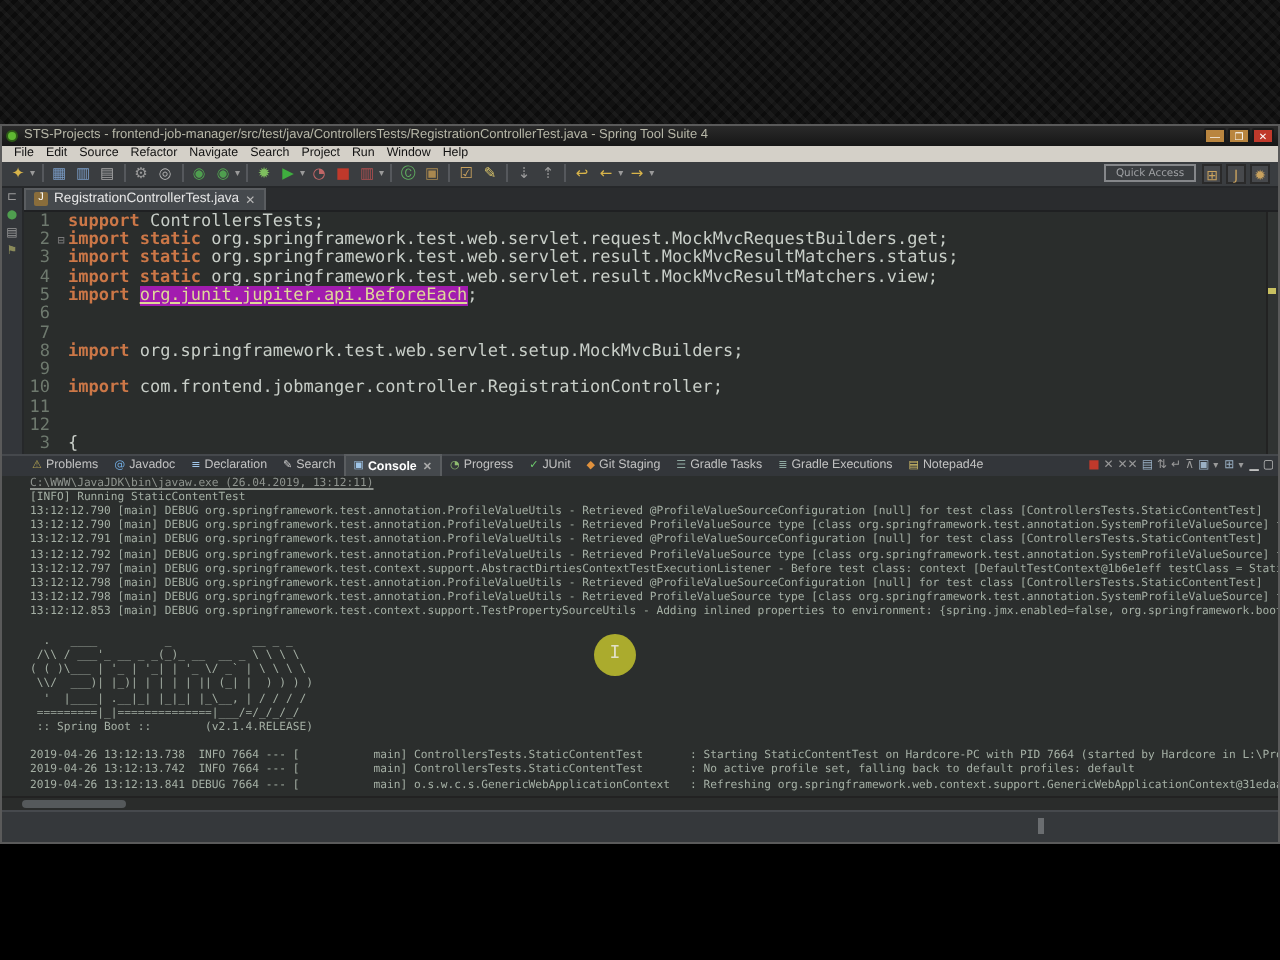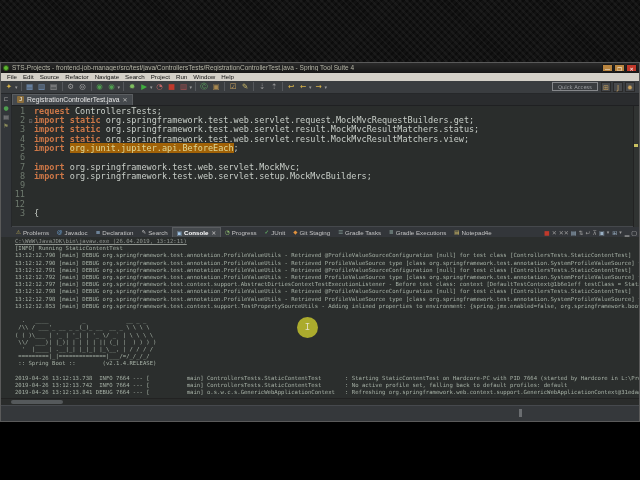--- a/index.html
+++ b/index.html
@@ -53,21 +53,21 @@
               border-right:1px solid #26282a;display:flex;flex-direction:column;align-items:center;
               padding-top:2px;gap:3px;font-family:"DejaVu Sans",sans-serif;}
   .ls-icon{font-size:6px;line-height:6px;}
   .editor{margin-left:11px;flex:1;overflow:hidden;font-family:"DejaVu Sans Mono",monospace;
           font-size:8.5px;line-height:9.3px;padding-top:1px;}
   .code-row{display:flex;white-space:pre;height:9.3px;}
   .ln{width:15px;text-align:right;color:#6e796e;padding-right:2px;flex:0 0 auto;}
   .fold{width:7px;color:#7a7a7a;font-size:6px;text-align:center;flex:0 0 auto;}
   .seg-kw{color:#cc7747;font-weight:bold;}
   .seg-pl{color:#c8cec8;}
-  .seg-hl{background:#a16207;color:#ded898;}
+  .seg-hl{background:#a21caf;color:#ded898;text-decoration:underline;}
   .editor-ruler{position:absolute;right:0;top:0;width:6px;height:121px;background:#303332;
                 border-left:1px solid #222;}
   .ruler-mark{position:absolute;right:1px;width:4px;height:3px;background:#c8c060;}
   
   .bottombar{height:11px;background:#33363a;border-top:1px solid #45484c;display:flex;
              align-items:center;padding-left:11px;font-size:6.2px;color:#c2c2c2;
              font-family:"Liberation Sans",sans-serif;}
   .btab{display:flex;align-items:center;gap:2px;padding:0 4px;height:11px;white-space:nowrap;}
   .btab .bicon{font-family:"DejaVu Sans",sans-serif;font-size:5.5px;}
   .btab.active{background:#45494d;border:1px solid #5a5d60;border-bottom:none;color:#fff;
@@ -182,29 +182,30 @@
 
     <div class="editor-wrap">
       <div class="left-strip">
           <span class="ls-icon" style="color: rgb(154, 154, 154);">⊏</span>
           <span class="ls-icon" style="color: rgb(79, 158, 79);">●</span>
           <span class="ls-icon" style="color: rgb(154, 154, 154);">▤</span>
           <span class="ls-icon" style="color: rgb(138, 138, 90);">⚑</span>
         </div>
       <div class="editor">
         <div>
-            <div class="code-row"><span class="ln">1</span><span class="fold"></span><span class="code-text"><span class="seg-kw">request </span><span class="seg-pl">ControllersTests;</span></span></div>
+            <div class="code-row"><span class="ln">1</span><span class="fold"></span><span class="code-text"><span class="seg-kw">support </span><span class="seg-pl">ControllersTests;</span></span></div>
             <div class="code-row"><span class="ln">2</span><span class="fold">⊟</span><span class="code-text"><span class="seg-kw">import static </span><span class="seg-pl">org.springframework.test.web.servlet.request.MockMvcRequestBuilders.get;</span></span></div>
             <div class="code-row"><span class="ln">3</span><span class="fold"></span><span class="code-text"><span class="seg-kw">import static </span><span class="seg-pl">org.springframework.test.web.servlet.result.MockMvcResultMatchers.status;</span></span></div>
             <div class="code-row"><span class="ln">4</span><span class="fold"></span><span class="code-text"><span class="seg-kw">import static </span><span class="seg-pl">org.springframework.test.web.servlet.result.MockMvcResultMatchers.view;</span></span></div>
             <div class="code-row"><span class="ln">5</span><span class="fold"></span><span class="code-text"><span class="seg-kw">import </span><span class="seg-hl">org.junit.jupiter.api.BeforeEach</span><span class="seg-pl">;</span></span></div>
             <div class="code-row"><span class="ln">6</span><span class="fold"></span></div>
-            <div class="code-row"><span class="ln">7</span><span class="fold"></span><span class="code-text"><span class="seg-kw">import </span><span class="seg-pl">org.springframework.test.web.servlet.MockMvc;</span></span></div>
+            <div class="code-row"><span class="ln">7</span><span class="fold"></span></div>
             <div class="code-row"><span class="ln">8</span><span class="fold"></span><span class="code-text"><span class="seg-kw">import </span><span class="seg-pl">org.springframework.test.web.servlet.setup.MockMvcBuilders;</span></span></div>
             <div class="code-row"><span class="ln">9</span><span class="fold"></span><span class="code-text"></span></div>
+            <div class="code-row"><span class="ln">10</span><span class="fold"></span><span class="code-text"><span class="seg-kw">import </span><span class="seg-pl">com.frontend.jobmanger.controller.RegistrationController;</span></span></div>
             <div class="code-row"><span class="ln">11</span><span class="fold"></span><span class="code-text"></span></div>
             <div class="code-row"><span class="ln">12</span><span class="fold"></span></div>
             <div class="code-row"><span class="ln">3</span><span class="fold"></span><span class="code-text"><span class="seg-pl">{</span></span></div>
           </div>
       </div>
       <div class="editor-ruler">
         <div class="ruler-mark" style="top:38px"></div>
       </div>
     </div>
 

